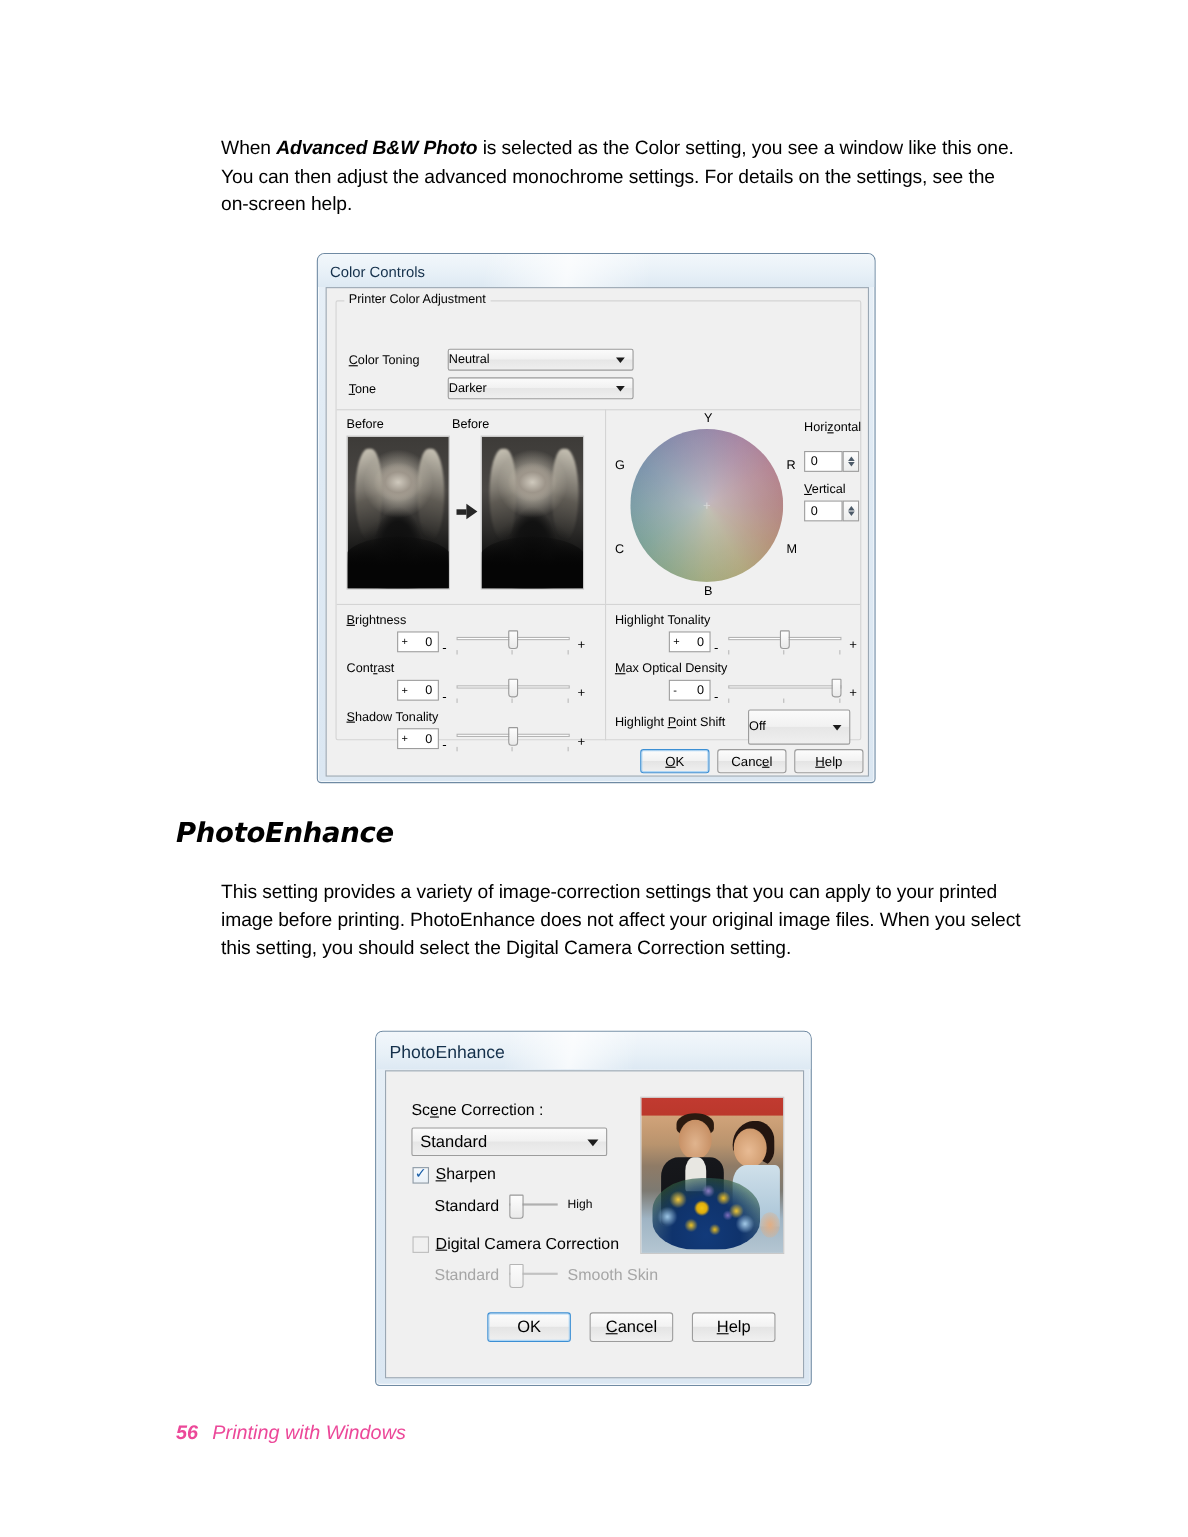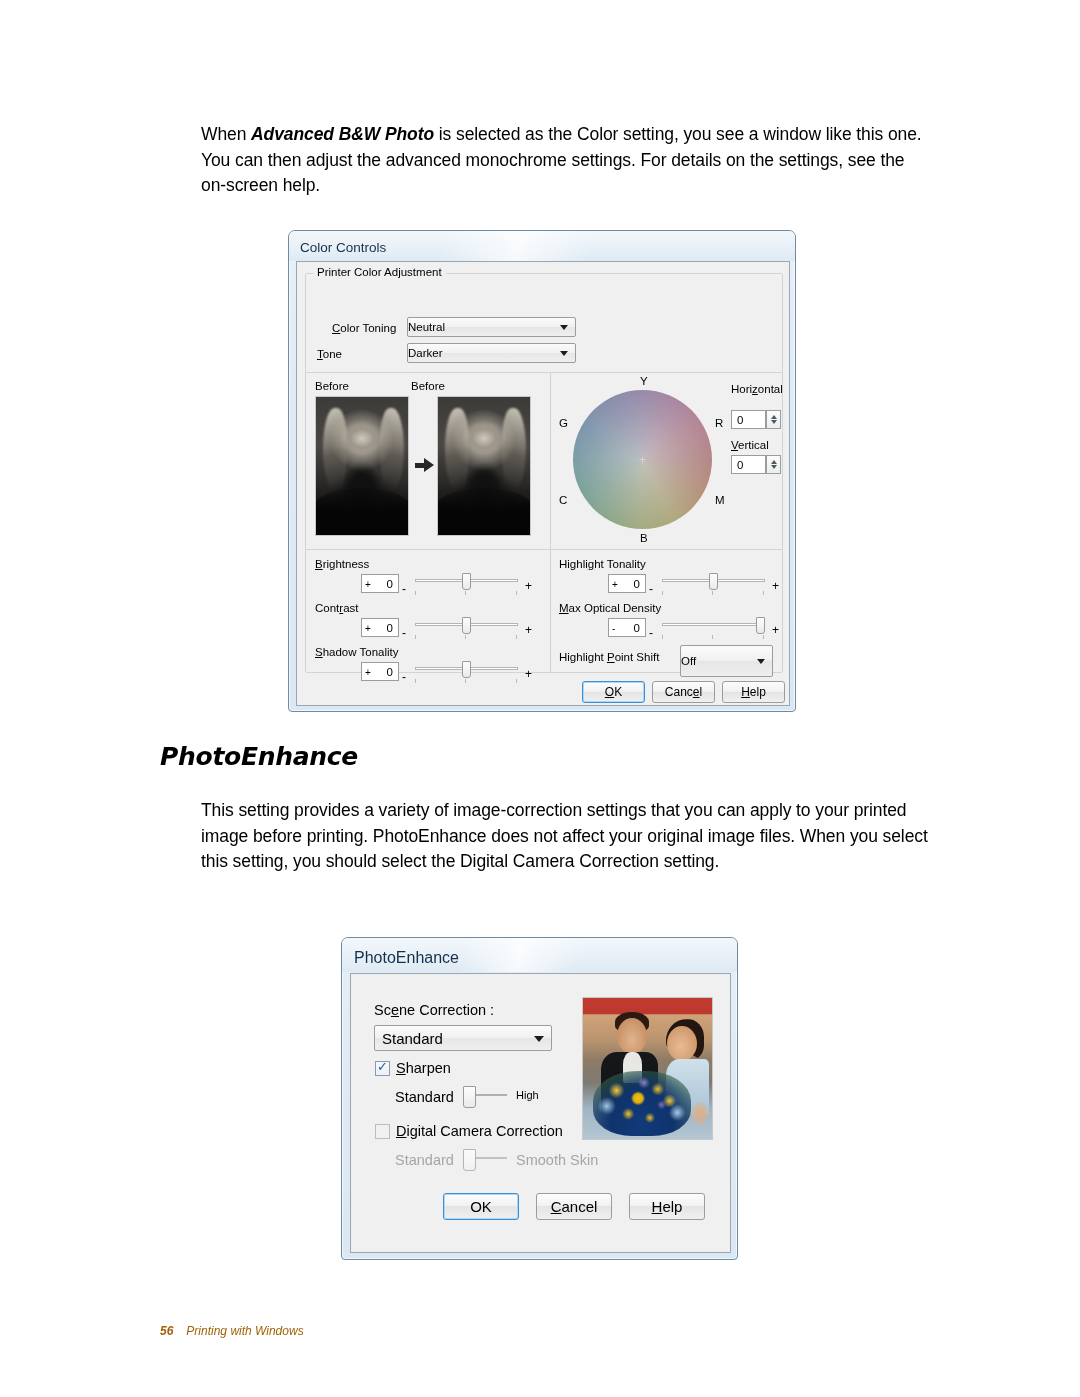--- a/index.html
+++ b/index.html
@@ -32,24 +32,23 @@
     font-weight: bold;
     font-size: 25px;
     color: #000;
     letter-spacing: -0.3px;
   }
 
   .footer {
     position: absolute;
     left: 160px;
     top: 1292px;
-    font-size: 12px;
+    font-size: 18px;
     font-style: italic;
-    color: #a16207;
-    margin-top: 32px;
+    color: #ec4899;
   }
   .footer .pg {
     font-weight: bold;
     font-style: italic;
     margin-right: 13px;
   }
 
   
   .dlg {
     position: absolute;
@@ -407,21 +406,21 @@
 
 <div class="dlg" style="left:288px; top:230px; width:508px; height:482px;">
   <div class="dlg-glass"></div>
   <div class="dlg-title" style="left:11px; top:9px;">Color Controls</div>
 
   <div class="dlg-client" style="left:7px; top:30px; width:494px; height:445px;">
 
     <div class="grp" style="left:8px; top:11px; width:478px; height:400px;"></div>
     <div class="grp-cap" style="left:16px; top:4px;">Printer Color Adjustment</div>
 
-    <div class="label" style="left:35px; top:60px;"><u>C</u>olor Toning</div>
+    <div class="label" style="left:20px; top:60px;"><u>C</u>olor Toning</div>
     <div class="combo" style="left:110px; top:55px; width:169px; height:20px;">
       <span>Neutral</span>
       <span class="arrow"></span>
     </div>
 
     <div class="label" style="left:20px; top:86px;"><u>T</u>one</div>
     <div class="combo" style="left:110px; top:81px; width:169px; height:20px;">
       <span>Darker</span>
       <span class="arrow"></span>
     </div>

